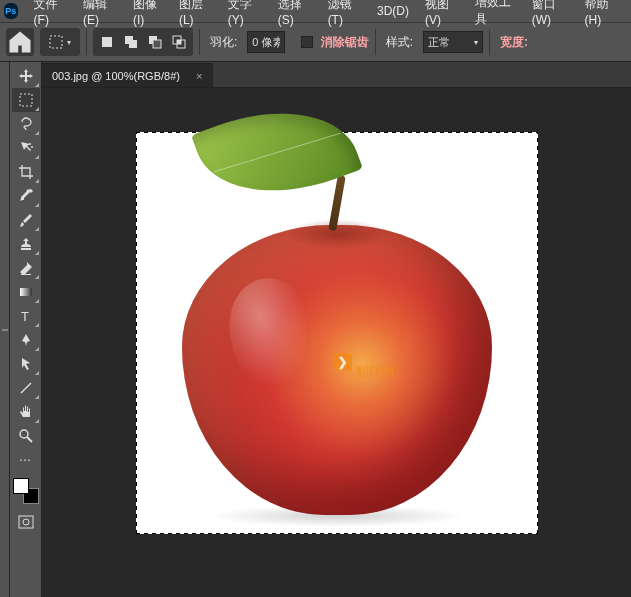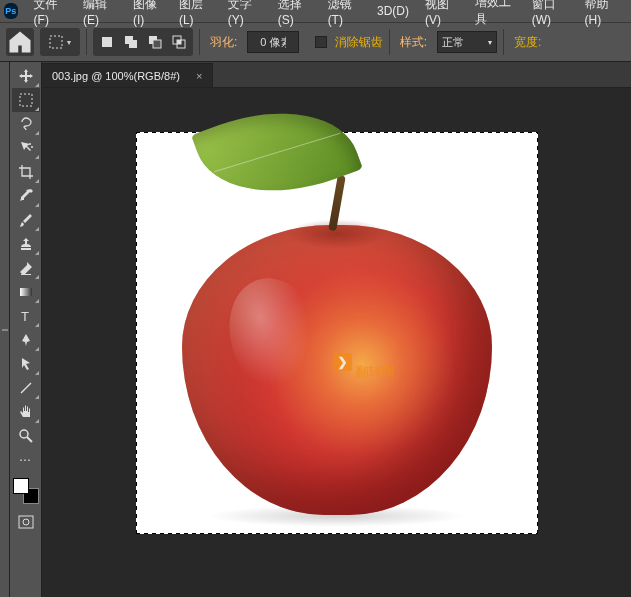--- a/index.html
+++ b/index.html
@@ -10,24 +10,24 @@
   .ps-icon span { color: #31a8ff; font-size: 9px; font-weight: bold; }
   .menu-item { padding: 2px 8px; color: #e8e8e8; cursor: default; font-size: 12px; }
   
   .optionsbar { display: flex; align-items: center; height: 40px; background: #535353; border-top: 1px solid #383838; border-bottom: 1px solid #222; padding: 0 6px; gap: 6px; }
   .home-btn { width: 28px; height: 28px; background: #383838; border-radius: 3px; display: flex; align-items: center; justify-content: center; }
   .tool-sel { width: 40px; height: 28px; background: #383838; border-radius: 3px; display: flex; align-items: center; justify-content: center; gap: 2px; position: relative; }
   .tool-sel .chev { font-size: 8px; margin-left: 2px; }
   .vdiv { width: 1px; height: 26px; background: #383838; }
   .mode-icons { display: flex; gap: 0; background: #383838; border-radius: 3px; padding: 2px; }
   .mode-icon { width: 24px; height: 24px; display: flex; align-items: center; justify-content: center; }
-  .label { color: #fdba74; padding: 0 4px; }
-  .num-input { width: 52px; height: 22px; background: #333; border: 1px solid #222; color: #ddd; padding: 0 12px; font-size: 11px; }
+  .label { color: #e5e5e5; padding: 0 4px; }
+  .num-input { width: 38px; height: 22px; background: #333; border: 1px solid #222; color: #ddd; padding: 0 4px; font-size: 11px; }
   .checkbox { width: 12px; height: 12px; background: #333; border: 1px solid #222; display: inline-block; vertical-align: middle; margin-right: 4px; }
-  .dim { color: #eab308; }
+  .dim { color: #fca5a5; font-weight: bold; }
   .select { width: 60px; height: 22px; background: #333; border: 1px solid #222; color: #ddd; display: flex; align-items: center; justify-content: space-between; padding: 0 4px; font-size: 11px; }
   .select .chev { font-size: 8px; }
   
   .workspace { display: flex; height: calc(597px - 22px - 40px); }
   
   .leftstrip { width: 10px; background: #535353; border-right: 1px solid #222; display: flex; align-items: center; justify-content: center; }
   .leftstrip .dots { width: 6px; height: 2px; background: #888; }
   
   .toolbar { width: 32px; background: #535353; border-right: 1px solid #222; display: flex; flex-direction: column; align-items: center; padding-top: 2px; }
   .tool { width: 28px; height: 24px; display: flex; align-items: center; justify-content: center; color: #d0d0d0; position: relative; }

